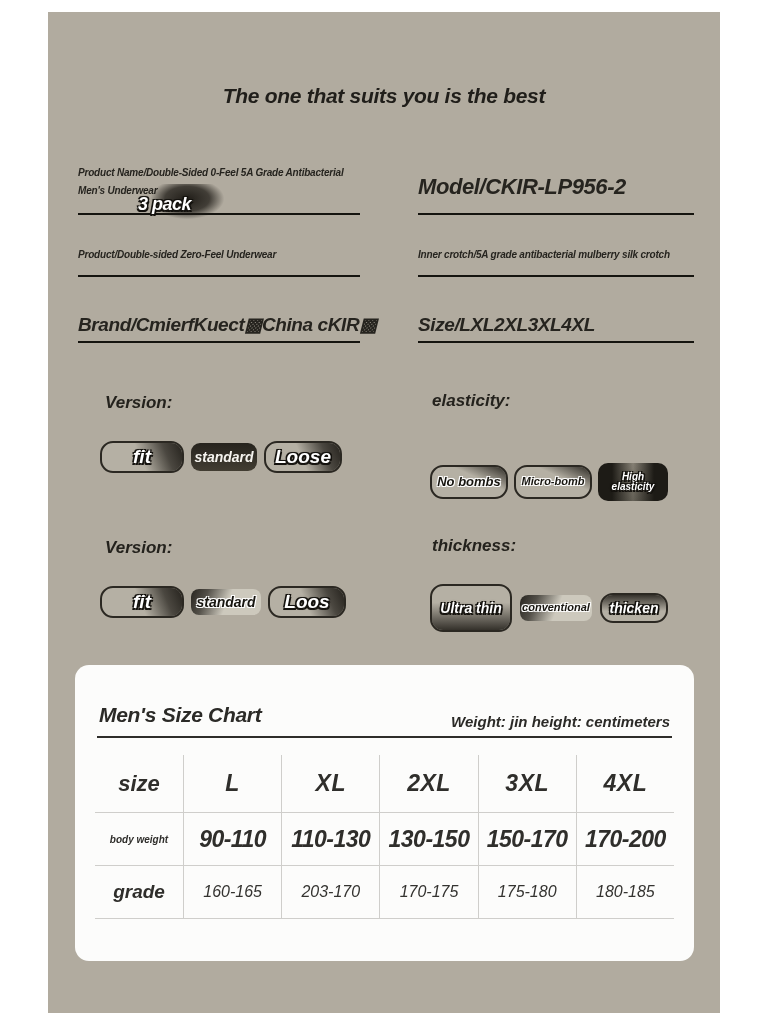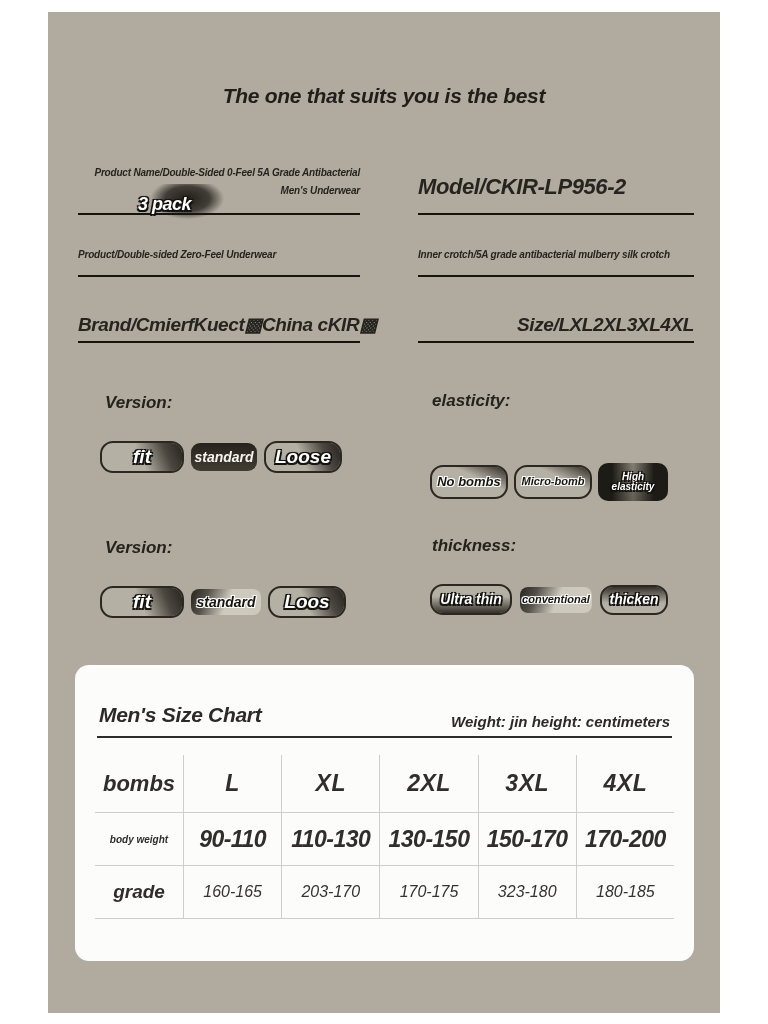--- a/index.html
+++ b/index.html
@@ -1,21 +1,21 @@
 <!DOCTYPE html>
 <html><head>
 <meta charset="utf-8">
 <style>
   * { margin:0; padding:0; box-sizing:border-box; }
   body { width:768px; height:1024px; background:#ffffff; font-family:"Liberation Sans", sans-serif; position:relative; overflow:hidden; }
   .panel { position:absolute; left:48px; top:12px; width:672px; height:1001px; background:#b1ab9f;font-style:italic; }
   .headline { position:absolute; top:72px; left:0; right:0; text-align:center; font-size:21px; font-weight:700; color:#201e1a; letter-spacing:-0.3px; }
   .f { position:absolute; color:#26241f; }
   .small { font-size:10px; font-weight:700; letter-spacing:-0.2px; white-space:nowrap; }
-  .center { text-align:right; }
+  .center { text-align:left; }
   .big { font-size:19px; font-weight:700; letter-spacing:-0.4px; white-space:nowrap; }
   .model { font-size:22px; }
   .rule { position:absolute; height:2px; background:#15140f; }
   .sec-label { position:absolute; font-size:17px; font-weight:700; color:#24221d; }
   .btnrow { position:absolute; display:flex; align-items:center; gap:7px; }
   .btn { position:relative; display:flex; align-items:center; justify-content:center; border-radius:13px; overflow:hidden; flex:none; }
   .btn .lbl { position:relative; z-index:2; white-space:nowrap; text-align:center; line-height:1.05; }
   .outline { border:2.5px solid #2b2822; background:rgba(190,185,174,.35); }
   .fill { border-radius:9px; background:linear-gradient(180deg,#26231d,#423d32); }
   .lightpill { border-radius:8px; background:#cdc9bd; }
@@ -121,54 +121,54 @@
     <div class="btn lightpill w-l" style="width:70px; height:26px;">
       <span class="lbl t-dark fs14">standard</span>
     </div>
     <div class="btn outline w-r" style="width:78px; height:32px;">
       <span class="lbl t-white fs19">Loos</span>
     </div>
   </div>
 
   <div class="sec-label" style="left:384px; top:524px;">thickness:</div>
   <div class="btnrow" style="left:382px; top:572px; gap:8px;">
-    <div class="btn outline w-b" style="width:82px; height:31px;">
+    <div class="btn outline w-b" style="width:82px; height:48px;">
       <span class="lbl t-white fs14">Ultra thin</span>
     </div>
     <div class="btn lightpill w-l" style="width:72px; height:26px;">
       <span class="lbl t-dark fs11">conventional</span>
     </div>
     <div class="btn outline w-t" style="width:68px; height:30px;">
       <span class="lbl t-white fs14">thicken</span>
     </div>
   </div>
 
   <div class="card">
     <div class="card-title">Men's Size Chart</div>
     <div class="card-note">Weight: jin height: centimeters</div>
     <div class="card-rule"></div>
 
     <div class="sizetable">
 
-      <div class="cell r0 c-size">bombs</div>
+      <div class="cell r0 c-size">size</div>
       <div class="cell r0 c-head vline">L</div>
       <div class="cell r0 c-head vline">XL</div>
       <div class="cell r0 c-head vline">2XL</div>
       <div class="cell r0 c-head vline">3XL</div>
       <div class="cell r0 c-head vline">4XL</div>
 
       <div class="cell r1 c-bw">body weight</div>
       <div class="cell r1 c-wv vline">90-110</div>
       <div class="cell r1 c-wv vline">110-130</div>
       <div class="cell r1 c-wv vline">130-150</div>
       <div class="cell r1 c-wv vline">150-170</div>
       <div class="cell r1 c-wv vline">170-200</div>
 
       <div class="cell r2 c-ht">grade</div>
       <div class="cell r2 c-hv vline">160-165</div>
       <div class="cell r2 c-hv vline">203-170</div>
       <div class="cell r2 c-hv vline">170-175</div>
-      <div class="cell r2 c-hv vline">323-180</div>
+      <div class="cell r2 c-hv vline">175-180</div>
       <div class="cell r2 c-hv vline">180-185</div>
     </div>
   </div>
 
 </div>
 
 </body></html>

